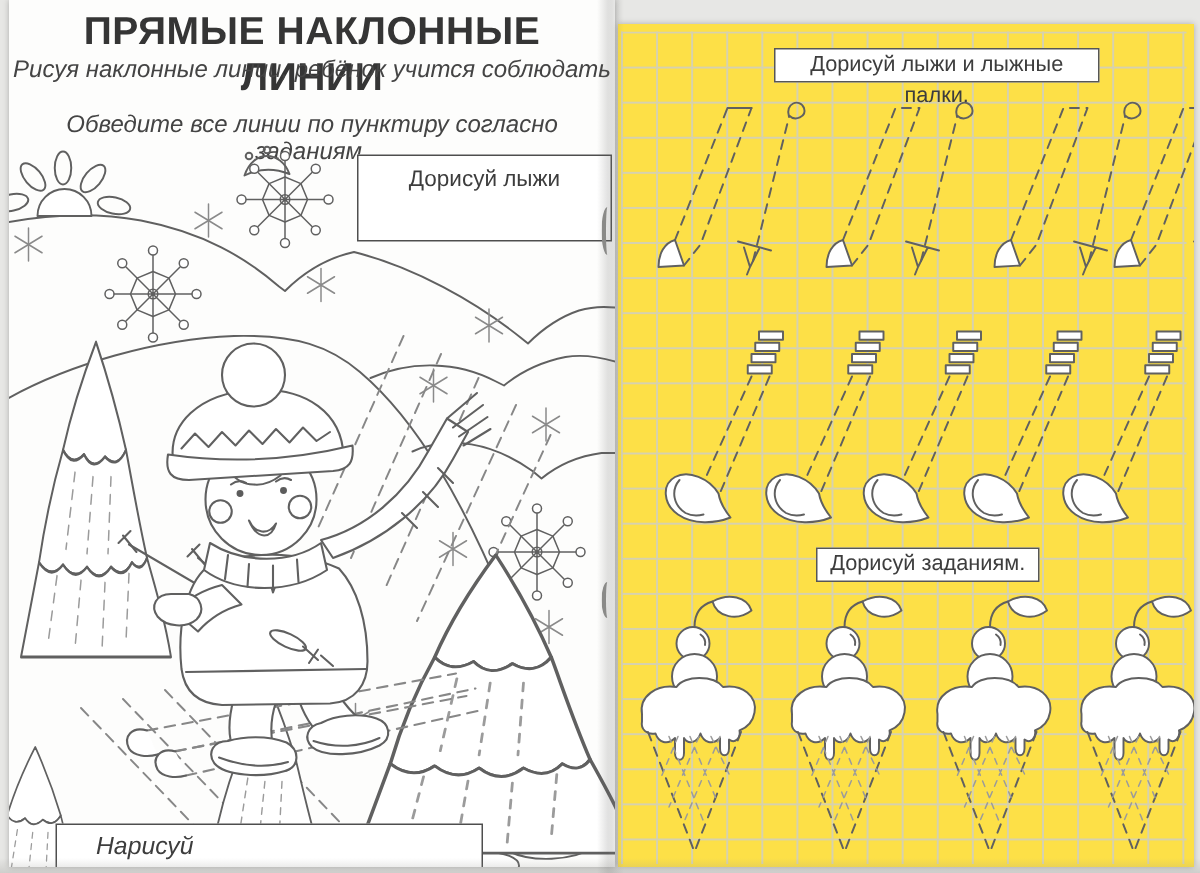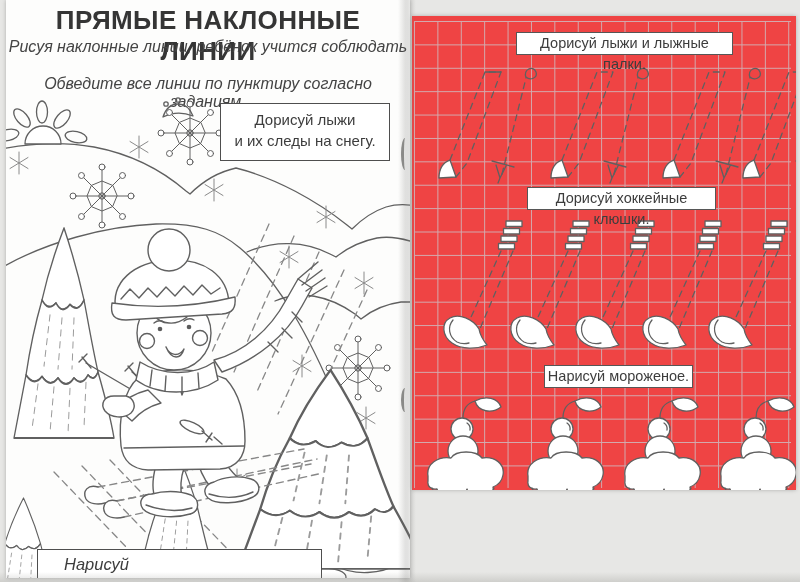--- a/index.html
+++ b/index.html
@@ -1,33 +1,33 @@
 <!DOCTYPE html>
 <html><head>
 <meta charset="utf-8">
 <style>
   html,body{margin:0;padding:0;}
   body{width:800px;height:582px;overflow:hidden;font-family:"Liberation Sans",sans-serif;}
   .scan{position:relative;width:800px;height:582px;background:#e7e7e5;overflow:hidden;}
   .page{position:absolute;background:#fdfdfc;box-shadow:0 0 4px rgba(0,0,0,.25);}
   .page-left{left:6px;top:0;width:404px;height:578px;overflow:hidden;}
-  .page-right{left:412px;top:16px;width:384px;height:474px;overflow:hidden;background:#ef4444;}
+  .page-right{left:412px;top:16px;width:384px;height:562px;overflow:hidden;background:#fde047;}
   .grid{position:absolute;left:2px;top:5px;right:5px;bottom:2px;
     background-image:
       linear-gradient(to right,#c9cdd2 1px,transparent 1px),
       linear-gradient(to bottom,#c9cdd2 1px,transparent 1px);
     background-size:23.4px 23.4px;opacity:.75;}
   .title{position:absolute;top:5px;left:0;width:404px;text-align:center;
     font-size:26px;font-weight:bold;letter-spacing:.4px;color:#353535;}
   .intro{position:absolute;top:37px;left:0;width:404px;text-align:center;
     font-style:italic;font-size:16px;line-height:19px;color:#444;}
   .instruction{position:absolute;top:75px;left:0;width:404px;text-align:center;
     font-style:italic;font-size:16px;color:#444;}
   .task-box{position:absolute;background:#fff;border:1.5px solid #4e4e4e;color:#3d3d3d;z-index:3;}
-  .tb-right{left:214px;top:103px;width:168px;height:51px;text-align:center;
+  .tb-right{left:232px;top:103px;width:168px;height:51px;text-align:center;
     font-size:15px;line-height:21px;padding-top:5px;}
   .tb-bottom{left:31px;top:549px;width:283px;height:60px;font-size:16.5px;line-height:21px;}
   .tb-bottom .l1{padding:4px 0 0 26px;font-style:italic;}
   .tb-bottom .l2{padding:0 0 0 5px;}
   .hbox{position:absolute;background:#fff;border:1.3px solid #565656;color:#3d3d3d;
     font-size:14.5px;line-height:21px;height:21px;text-align:center;z-index:3;}
   .hb1{left:104px;top:16px;width:215px;}
   .hb2{left:115px;top:171px;width:187px;}
   .hb3{left:132px;top:349px;width:147px;}
   svg.art{position:absolute;left:0;top:0;width:410px;height:578px;z-index:1;}
@@ -185,21 +185,20 @@
           <circle class="wh" cx="163" cy="250" r="21"></circle>
 
           <ellipse class="wh" cx="186" cy="427" rx="13" ry="4.5" transform="rotate(25 186 427)"></ellipse>
           <path d="M196,431 L206,440 M208,437 L216,444 M200,442 L206,433"></path>
         </g>
       </g>
     </svg>
 
     <div class="task-box tb-right">
       <div>Дорисуй лыжи</div>
-      <div>и их следы на снегу.</div>
     </div>
     <div class="task-box tb-bottom">
       <div class="l1">Нарисуй</div>
       <div class="l2">ёлочкам иголки</div>
     </div>
   </div>
 
   <div class="page page-right">
     <div class="grid"></div>
 
@@ -256,25 +255,22 @@
           <use href="#icecream" x="106" y="382"></use>
           <use href="#icecream" x="203" y="382"></use>
           <use href="#icecream" x="299" y="382"></use>
         </g>
       </g>
     </svg>
 
     <div class="hbox hb1">
       <span>Дорисуй лыжи и лыжные палки.</span>
     </div>
-    <div class="hbox hb2">
-      <span>Дорисуй хоккейные клюшки.</span>
-    </div>
     <div class="hbox hb3">
-      <span>Нарисуй мороженое.</span>
+      <span>Дорисуй заданиям.</span>
     </div>
   </div>
 
   <div class="gutter"></div>
   <div class="staple s1"></div>
   <div class="staple s2"></div>
   <div class="bottom-shade"></div>
 </div>
 
 </body></html>

